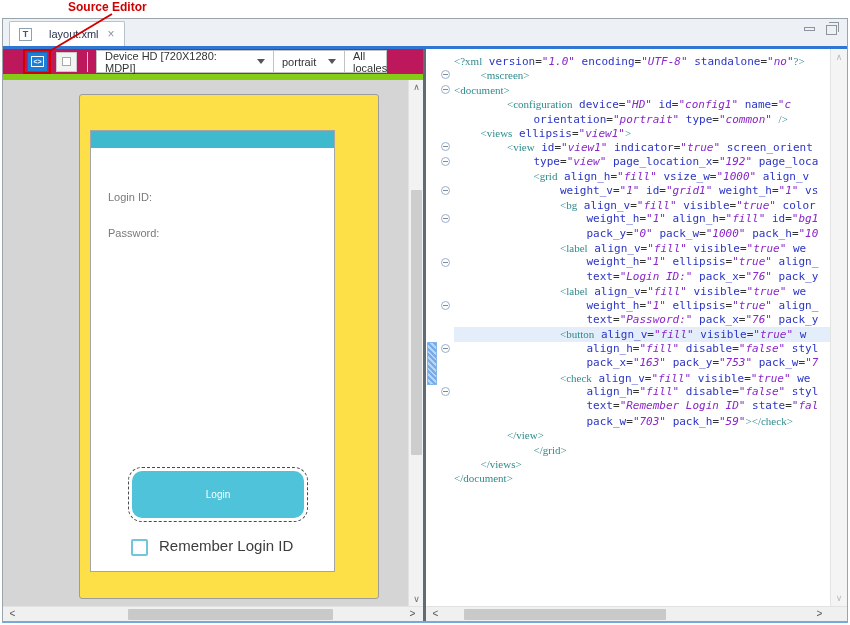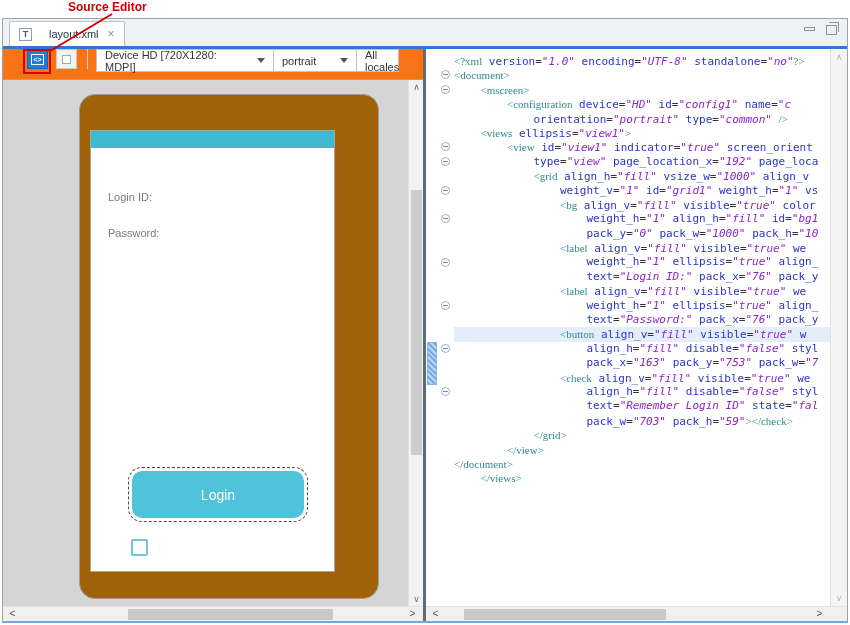--- a/index.html
+++ b/index.html
@@ -25,45 +25,45 @@
   .min-ic { width:11px; height:4px; border:1px solid #8d959c; margin-top:2px; }
   .rest-ic { width:11px; height:10px; border:1px solid #8d959c; position:relative; background:#edf0f4; }
   .rest-ic:before { content:""; position:absolute; left:2px; top:-4px; width:9px; height:9px;
                     border:1px solid #8d959c; border-bottom:none; border-left:none; }
   .bluebar { height:3px; background:#2f77d3; flex:none; }
 
   .content { flex:1; display:flex; min-height:0; }
 
   
   .left-pane { width:420px; flex:none; display:flex; flex-direction:column; }
-  .toolbar { height:31px; background:#f97316; border-bottom:1px solid #84cc16; display:flex; 
+  .toolbar { height:31px; background:#be185d; border-bottom:6px solid #84cc16; display:flex; align-items:center;
              padding-left:24px; flex:none; }
   .tb-btn { width:21px; height:20px; display:flex; align-items:center; justify-content:center; flex:none; }
   .tb-btn.active { background:#1b7ed9; border:1px solid #1668b5; }
   .tb-btn.disabled { background:#f3f3f3; border:1px solid #c9c9c9; margin-left:8px; }
   .code-view-ic { width:13px; height:11px; border:1px solid #fff; color:#fff; font-size:7px; font-weight:bold;
                   display:flex; align-items:center; justify-content:center; letter-spacing:0; }
   .design-view-ic { width:9px; height:9px; border:1.5px solid #a8a8a8; background:#fff; }
   .tb-sep { width:1px; height:20px; background:#d2d2d2; margin:0 9px 0 10px; }
   .combo { height:23px; border:1px solid #c2c2c2; background:#fff; display:flex; align-items:center;
            font-size:11px; color:#333; padding:0 8px; margin-left:-1px; }
   .combo .chev { width:0; height:0; border-left:4px solid transparent; border-right:4px solid transparent;
                  border-top:5px solid #555; margin-left:10px; }
 
   .canvas { flex:1; background:#d5d5d5; position:relative; min-height:0; }
 
   
-  .phone { position:absolute; left:76px; top:14px; width:300px; height:505px; background:#a16207;
-           border:1px solid #9c9c9c; border-radius:16px; }
+  .phone { position:absolute; left:76px; top:14px; width:300px; height:505px; background:#fde047;
+           border:1px solid #9c9c9c; border-radius:3px; }
   .screen { position:absolute; left:10px; top:35px; width:245px; height:442px; background:#fff;
             border:1px solid #a5a5a5; }
   .p-header { position:absolute; left:0; top:0; width:100%; height:17px; background:#3fb9ce; }
   .p-lbl { position:absolute; left:17px; font-size:11px; color:#7a7a7a; }
   .p-btn { position:absolute; left:41px; top:340px; width:172px; height:47px; background:#4ec3d9;
-           border-radius:10px; color:#fff; font-size:14px; display:flex; align-items:center;
+           border-radius:10px; color:#fff; font-size:10px; display:flex; align-items:center;
            justify-content:center; outline:1px dashed #4a4a4a; outline-offset:3px; cursor:pointer; }
   .p-check { position:absolute; left:40px; top:408px; width:17px; height:17px; border:2px solid #6fc6dd;
              border-radius:2px; background:#fff; cursor:pointer; }
   .p-remember { position:absolute; left:68px; top:406px; font-size:15px; color:#3c3c3c; }
 
   
   .vsb { position:absolute; right:0; top:0; width:15px; height:100%; background:#f2f2f2; border-left:1px solid #e2e2e2; }
   .vsb .arr { position:absolute; left:0; width:15px; height:14px; color:#707070; font-size:9px; text-align:center; line-height:14px; }
   .vsb .thumb { position:absolute; left:2px; width:11px; background:#cdcdcd; border-radius:1px; }
   .hsb { height:15px; background:#f0f0f0; border-top:1px solid #e2e2e2; position:relative; flex:none; }
@@ -128,37 +128,38 @@
           <span class="code-view-ic">&lt;&gt;</span>
         </div>
         <div class="tb-btn disabled">
           <span class="design-view-ic"></span>
         </div>
         <div class="tb-sep"></div>
         <div class="combo" style="width:178px;justify-content:space-between">
           <span>Device HD [720X1280: MDPI]</span>
           <span class="chev"></span>
         </div>
-        <div class="combo" style="width:84px;justify-content:space-between">
+        <div class="combo" style="width:72px;justify-content:space-between">
           <span>portrait</span>
           <span class="chev"></span>
         </div>
         <div class="combo" style="width:43px">
           <span>All locales</span>
         </div>
       </div>
 
       <div class="canvas">
         <div class="phone">
           <div class="screen">
             <div class="p-header" style="background: rgb(63, 185, 206);"></div>
             <div class="p-lbl" style="top:60px">Login ID:</div>
             <div class="p-lbl" style="top:96px">Password:</div>
             <div class="p-btn" style="background: rgb(78, 195, 217);">Login</div>
             <div class="p-check"></div>
+            <div class="p-remember">Remember Login ID</div>
           </div>
         </div>
         <div class="vsb">
           <div class="arr" style="top:0">∧</div>
           <div class="thumb" style="top:110px;height:265px"></div>
           <div class="arr" style="bottom:0">∨</div>
         </div>
       </div>
 
       <div class="hsb">
@@ -182,22 +183,22 @@
             <div class="fold-dot" style="top: 107.8px;"></div>
             <div class="fold-dot" style="top: 136.6px;"></div>
             <div class="fold-dot" style="top: 165.4px;"></div>
             <div class="fold-dot" style="top: 208.6px;"></div>
             <div class="fold-dot" style="top: 251.8px;"></div>
             <div class="fold-dot" style="top: 295px;"></div>
             <div class="fold-dot" style="top: 338.2px;"></div>
           </div>
         <div class="code-area">
             <div class="code-line"><span class="t">&lt;?xml</span><span class="p"> </span><span class="a">version</span><span class="p">=</span><span class="v">"1.0"</span><span class="p"> </span><span class="a">encoding</span><span class="p">=</span><span class="v">"UTF-8"</span><span class="p"> </span><span class="a">standalone</span><span class="p">=</span><span class="v">"no"</span><span class="t">?&gt;</span></div>
+            <div class="code-line"><span class="p"> </span><span class="p"> </span><span class="p"> </span><span class="p"> </span><span class="t">&lt;mscreen</span><span class="t">&gt;</span></div>
             <div class="code-line"><span class="t">&lt;document</span><span class="t">&gt;</span></div>
-            <div class="code-line"><span class="p"> </span><span class="p"> </span><span class="p"> </span><span class="p"> </span><span class="t">&lt;mscreen</span><span class="t">&gt;</span></div>
             <div class="code-line"><span class="p"> </span><span class="p"> </span><span class="p"> </span><span class="p"> </span><span class="p"> </span><span class="p"> </span><span class="p"> </span><span class="p"> </span><span class="t">&lt;configuration</span><span class="p"> </span><span class="a">device</span><span class="p">=</span><span class="v">"HD"</span><span class="p"> </span><span class="a">id</span><span class="p">=</span><span class="v">"config1"</span><span class="p"> </span><span class="a">name</span><span class="p">=</span><span class="v">"c</span></div>
             <div class="code-line"><span class="p"> </span><span class="p"> </span><span class="p"> </span><span class="p"> </span><span class="p"> </span><span class="p"> </span><span class="p"> </span><span class="p"> </span><span class="p"> </span><span class="p"> </span><span class="p"> </span><span class="p"> </span><span class="a">orientation</span><span class="p">=</span><span class="v">"portrait"</span><span class="p"> </span><span class="a">type</span><span class="p">=</span><span class="v">"common"</span><span class="p"> </span><span class="t">/&gt;</span></div>
             <div class="code-line"><span class="p"> </span><span class="p"> </span><span class="p"> </span><span class="p"> </span><span class="t">&lt;views</span><span class="p"> </span><span class="a">ellipsis</span><span class="p">=</span><span class="v">"view1"</span><span class="t">&gt;</span></div>
             <div class="code-line"><span class="p"> </span><span class="p"> </span><span class="p"> </span><span class="p"> </span><span class="p"> </span><span class="p"> </span><span class="p"> </span><span class="p"> </span><span class="t">&lt;view</span><span class="p"> </span><span class="a">id</span><span class="p">=</span><span class="v">"view1"</span><span class="p"> </span><span class="a">indicator</span><span class="p">=</span><span class="v">"true"</span><span class="p"> </span><span class="a">screen_orient</span></div>
             <div class="code-line"><span class="p"> </span><span class="p"> </span><span class="p"> </span><span class="p"> </span><span class="p"> </span><span class="p"> </span><span class="p"> </span><span class="p"> </span><span class="p"> </span><span class="p"> </span><span class="p"> </span><span class="p"> </span><span class="a">type</span><span class="p">=</span><span class="v">"view"</span><span class="p"> </span><span class="a">page_location_x</span><span class="p">=</span><span class="v">"192"</span><span class="p"> </span><span class="a">page_loca</span></div>
             <div class="code-line"><span class="p"> </span><span class="p"> </span><span class="p"> </span><span class="p"> </span><span class="p"> </span><span class="p"> </span><span class="p"> </span><span class="p"> </span><span class="p"> </span><span class="p"> </span><span class="p"> </span><span class="p"> </span><span class="t">&lt;grid</span><span class="p"> </span><span class="a">align_h</span><span class="p">=</span><span class="v">"fill"</span><span class="p"> </span><span class="a">vsize_w</span><span class="p">=</span><span class="v">"1000"</span><span class="p"> </span><span class="a">align_v</span></div>
             <div class="code-line"><span class="p"> </span><span class="p"> </span><span class="p"> </span><span class="p"> </span><span class="p"> </span><span class="p"> </span><span class="p"> </span><span class="p"> </span><span class="p"> </span><span class="p"> </span><span class="p"> </span><span class="p"> </span><span class="p"> </span><span class="p"> </span><span class="p"> </span><span class="p"> </span><span class="a">weight_v</span><span class="p">=</span><span class="v">"1"</span><span class="p"> </span><span class="a">id</span><span class="p">=</span><span class="v">"grid1"</span><span class="p"> </span><span class="a">weight_h</span><span class="p">=</span><span class="v">"1"</span><span class="p"> </span><span class="a">vs</span></div>
             <div class="code-line"><span class="p"> </span><span class="p"> </span><span class="p"> </span><span class="p"> </span><span class="p"> </span><span class="p"> </span><span class="p"> </span><span class="p"> </span><span class="p"> </span><span class="p"> </span><span class="p"> </span><span class="p"> </span><span class="p"> </span><span class="p"> </span><span class="p"> </span><span class="p"> </span><span class="t">&lt;bg</span><span class="p"> </span><span class="a">align_v</span><span class="p">=</span><span class="v">"fill"</span><span class="p"> </span><span class="a">visible</span><span class="p">=</span><span class="v">"true"</span><span class="p"> </span><span class="a">color</span></div>
             <div class="code-line"><span class="p"> </span><span class="p"> </span><span class="p"> </span><span class="p"> </span><span class="p"> </span><span class="p"> </span><span class="p"> </span><span class="p"> </span><span class="p"> </span><span class="p"> </span><span class="p"> </span><span class="p"> </span><span class="p"> </span><span class="p"> </span><span class="p"> </span><span class="p"> </span><span class="p"> </span><span class="p"> </span><span class="p"> </span><span class="p"> </span><span class="a">weight_h</span><span class="p">=</span><span class="v">"1"</span><span class="p"> </span><span class="a">align_h</span><span class="p">=</span><span class="v">"fill"</span><span class="p"> </span><span class="a">id</span><span class="p">=</span><span class="v">"bg1</span></div>
             <div class="code-line"><span class="p"> </span><span class="p"> </span><span class="p"> </span><span class="p"> </span><span class="p"> </span><span class="p"> </span><span class="p"> </span><span class="p"> </span><span class="p"> </span><span class="p"> </span><span class="p"> </span><span class="p"> </span><span class="p"> </span><span class="p"> </span><span class="p"> </span><span class="p"> </span><span class="p"> </span><span class="p"> </span><span class="p"> </span><span class="p"> </span><span class="a">pack_y</span><span class="p">=</span><span class="v">"0"</span><span class="p"> </span><span class="a">pack_w</span><span class="p">=</span><span class="v">"1000"</span><span class="p"> </span><span class="a">pack_h</span><span class="p">=</span><span class="v">"10</span></div>
@@ -207,24 +208,24 @@
             <div class="code-line"><span class="p"> </span><span class="p"> </span><span class="p"> </span><span class="p"> </span><span class="p"> </span><span class="p"> </span><span class="p"> </span><span class="p"> </span><span class="p"> </span><span class="p"> </span><span class="p"> </span><span class="p"> </span><span class="p"> </span><span class="p"> </span><span class="p"> </span><span class="p"> </span><span class="t">&lt;label</span><span class="p"> </span><span class="a">align_v</span><span class="p">=</span><span class="v">"fill"</span><span class="p"> </span><span class="a">visible</span><span class="p">=</span><span class="v">"true"</span><span class="p"> </span><span class="a">we</span></div>
             <div class="code-line"><span class="p"> </span><span class="p"> </span><span class="p"> </span><span class="p"> </span><span class="p"> </span><span class="p"> </span><span class="p"> </span><span class="p"> </span><span class="p"> </span><span class="p"> </span><span class="p"> </span><span class="p"> </span><span class="p"> </span><span class="p"> </span><span class="p"> </span><span class="p"> </span><span class="p"> </span><span class="p"> </span><span class="p"> </span><span class="p"> </span><span class="a">weight_h</span><span class="p">=</span><span class="v">"1"</span><span class="p"> </span><span class="a">ellipsis</span><span class="p">=</span><span class="v">"true"</span><span class="p"> </span><span class="a">align_</span></div>
             <div class="code-line"><span class="p"> </span><span class="p"> </span><span class="p"> </span><span class="p"> </span><span class="p"> </span><span class="p"> </span><span class="p"> </span><span class="p"> </span><span class="p"> </span><span class="p"> </span><span class="p"> </span><span class="p"> </span><span class="p"> </span><span class="p"> </span><span class="p"> </span><span class="p"> </span><span class="p"> </span><span class="p"> </span><span class="p"> </span><span class="p"> </span><span class="a">text</span><span class="p">=</span><span class="v">"Password:"</span><span class="p"> </span><span class="a">pack_x</span><span class="p">=</span><span class="v">"76"</span><span class="p"> </span><span class="a">pack_y</span></div>
             <div class="code-line hl"><span class="p"> </span><span class="p"> </span><span class="p"> </span><span class="p"> </span><span class="p"> </span><span class="p"> </span><span class="p"> </span><span class="p"> </span><span class="p"> </span><span class="p"> </span><span class="p"> </span><span class="p"> </span><span class="p"> </span><span class="p"> </span><span class="p"> </span><span class="p"> </span><span class="t">&lt;button</span><span class="p"> </span><span class="a">align_v</span><span class="p">=</span><span class="v">"fill"</span><span class="p"> </span><span class="a">visible</span><span class="p">=</span><span class="v">"true"</span><span class="p"> </span><span class="a">w</span></div>
             <div class="code-line"><span class="p"> </span><span class="p"> </span><span class="p"> </span><span class="p"> </span><span class="p"> </span><span class="p"> </span><span class="p"> </span><span class="p"> </span><span class="p"> </span><span class="p"> </span><span class="p"> </span><span class="p"> </span><span class="p"> </span><span class="p"> </span><span class="p"> </span><span class="p"> </span><span class="p"> </span><span class="p"> </span><span class="p"> </span><span class="p"> </span><span class="a">align_h</span><span class="p">=</span><span class="v">"fill"</span><span class="p"> </span><span class="a">disable</span><span class="p">=</span><span class="v">"false"</span><span class="p"> </span><span class="a">styl</span></div>
             <div class="code-line"><span class="p"> </span><span class="p"> </span><span class="p"> </span><span class="p"> </span><span class="p"> </span><span class="p"> </span><span class="p"> </span><span class="p"> </span><span class="p"> </span><span class="p"> </span><span class="p"> </span><span class="p"> </span><span class="p"> </span><span class="p"> </span><span class="p"> </span><span class="p"> </span><span class="p"> </span><span class="p"> </span><span class="p"> </span><span class="p"> </span><span class="a">pack_x</span><span class="p">=</span><span class="v">"163"</span><span class="p"> </span><span class="a">pack_y</span><span class="p">=</span><span class="v">"753"</span><span class="p"> </span><span class="a">pack_w</span><span class="p">=</span><span class="v">"7</span></div>
             <div class="code-line"><span class="p"> </span><span class="p"> </span><span class="p"> </span><span class="p"> </span><span class="p"> </span><span class="p"> </span><span class="p"> </span><span class="p"> </span><span class="p"> </span><span class="p"> </span><span class="p"> </span><span class="p"> </span><span class="p"> </span><span class="p"> </span><span class="p"> </span><span class="p"> </span><span class="t">&lt;check</span><span class="p"> </span><span class="a">align_v</span><span class="p">=</span><span class="v">"fill"</span><span class="p"> </span><span class="a">visible</span><span class="p">=</span><span class="v">"true"</span><span class="p"> </span><span class="a">we</span></div>
             <div class="code-line"><span class="p"> </span><span class="p"> </span><span class="p"> </span><span class="p"> </span><span class="p"> </span><span class="p"> </span><span class="p"> </span><span class="p"> </span><span class="p"> </span><span class="p"> </span><span class="p"> </span><span class="p"> </span><span class="p"> </span><span class="p"> </span><span class="p"> </span><span class="p"> </span><span class="p"> </span><span class="p"> </span><span class="p"> </span><span class="p"> </span><span class="a">align_h</span><span class="p">=</span><span class="v">"fill"</span><span class="p"> </span><span class="a">disable</span><span class="p">=</span><span class="v">"false"</span><span class="p"> </span><span class="a">styl</span></div>
             <div class="code-line"><span class="p"> </span><span class="p"> </span><span class="p"> </span><span class="p"> </span><span class="p"> </span><span class="p"> </span><span class="p"> </span><span class="p"> </span><span class="p"> </span><span class="p"> </span><span class="p"> </span><span class="p"> </span><span class="p"> </span><span class="p"> </span><span class="p"> </span><span class="p"> </span><span class="p"> </span><span class="p"> </span><span class="p"> </span><span class="p"> </span><span class="a">text</span><span class="p">=</span><span class="v">"Remember Login ID"</span><span class="p"> </span><span class="a">state</span><span class="p">=</span><span class="v">"fal</span></div>
             <div class="code-line"><span class="p"> </span><span class="p"> </span><span class="p"> </span><span class="p"> </span><span class="p"> </span><span class="p"> </span><span class="p"> </span><span class="p"> </span><span class="p"> </span><span class="p"> </span><span class="p"> </span><span class="p"> </span><span class="p"> </span><span class="p"> </span><span class="p"> </span><span class="p"> </span><span class="p"> </span><span class="p"> </span><span class="p"> </span><span class="p"> </span><span class="a">pack_w</span><span class="p">=</span><span class="v">"703"</span><span class="p"> </span><span class="a">pack_h</span><span class="p">=</span><span class="v">"59"</span><span class="t">&gt;</span><span class="t">&lt;/check</span><span class="t">&gt;</span></div>
+            <div class="code-line"><span class="p"> </span><span class="p"> </span><span class="p"> </span><span class="p"> </span><span class="p"> </span><span class="p"> </span><span class="p"> </span><span class="p"> </span><span class="t">&lt;/view</span><span class="t">&gt;</span></div>
             <div class="code-line"><span class="p"> </span><span class="p"> </span><span class="p"> </span><span class="p"> </span><span class="p"> </span><span class="p"> </span><span class="p"> </span><span class="p"> </span><span class="p"> </span><span class="p"> </span><span class="p"> </span><span class="p"> </span><span class="t">&lt;/grid</span><span class="t">&gt;</span></div>
-            <div class="code-line"><span class="p"> </span><span class="p"> </span><span class="p"> </span><span class="p"> </span><span class="p"> </span><span class="p"> </span><span class="p"> </span><span class="p"> </span><span class="t">&lt;/view</span><span class="t">&gt;</span></div>
+            <div class="code-line"><span class="p"> </span><span class="p"> </span><span class="p"> </span><span class="p"> </span><span class="t">&lt;/views</span><span class="t">&gt;</span></div>
             <div class="code-line"><span class="t">&lt;/document</span><span class="t">&gt;</span></div>
-            <div class="code-line"><span class="p"> </span><span class="p"> </span><span class="p"> </span><span class="p"> </span><span class="t">&lt;/views</span><span class="t">&gt;</span></div>
           </div>
         <div class="ed-vsb">
           <div class="arr" style="top:1px">∧</div>
           <div class="arr" style="bottom:1px">∨</div>
         </div>
       </div>
       <div class="hsb">
         <div class="arr" style="left:2px">&lt;</div>
         <div class="thumb" style="left:38px;width:202px"></div>
         <div class="arr" style="right:20px">&gt;</div>

